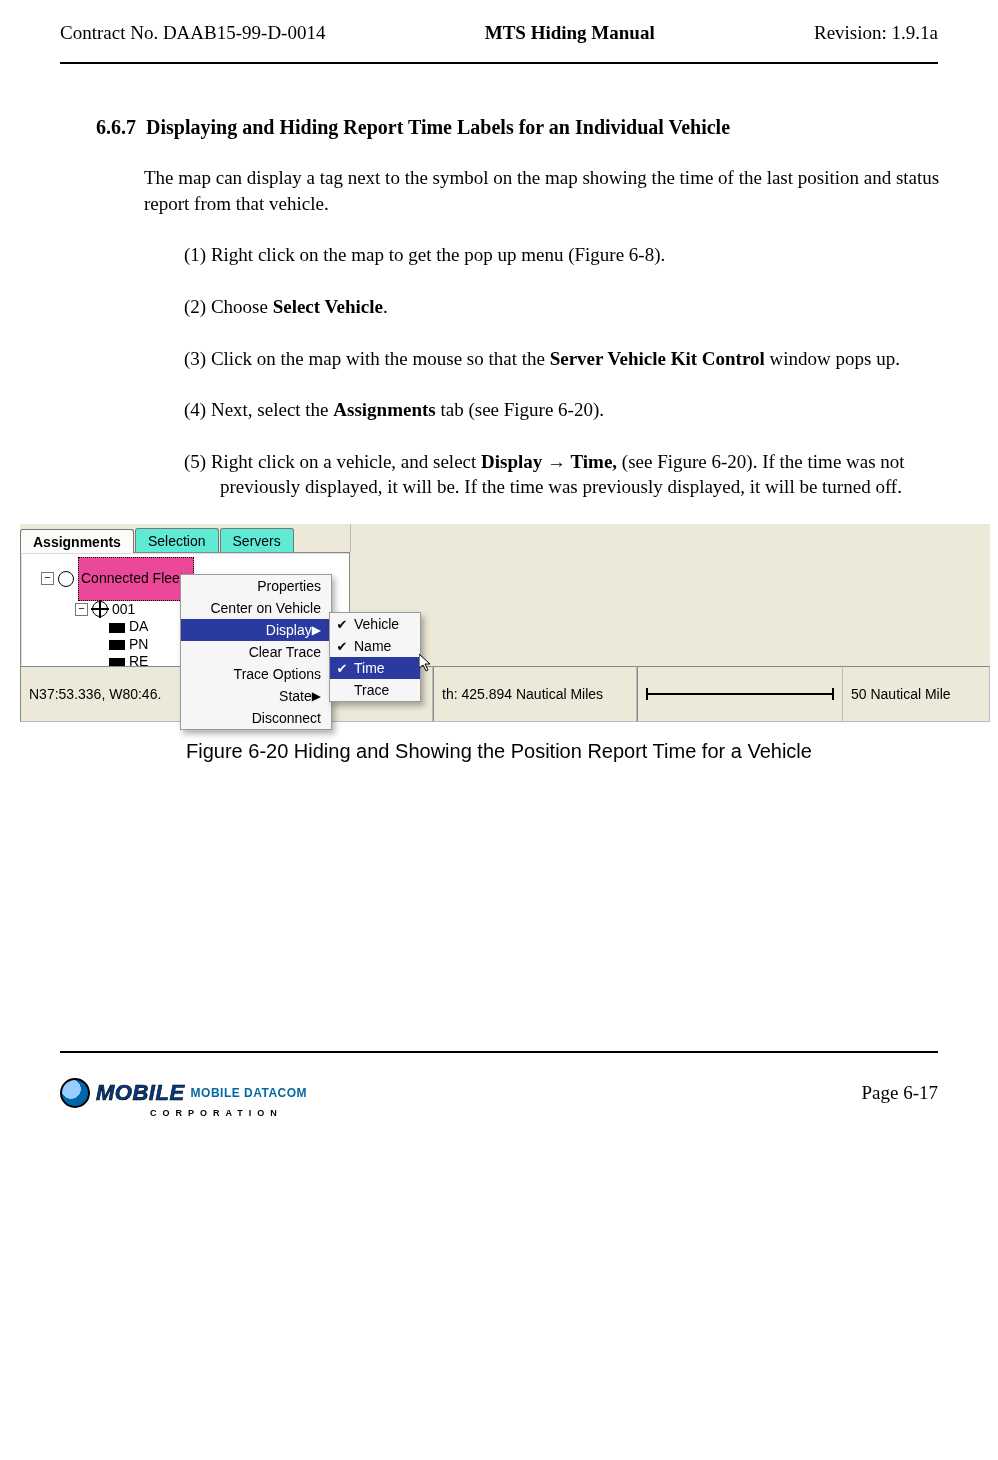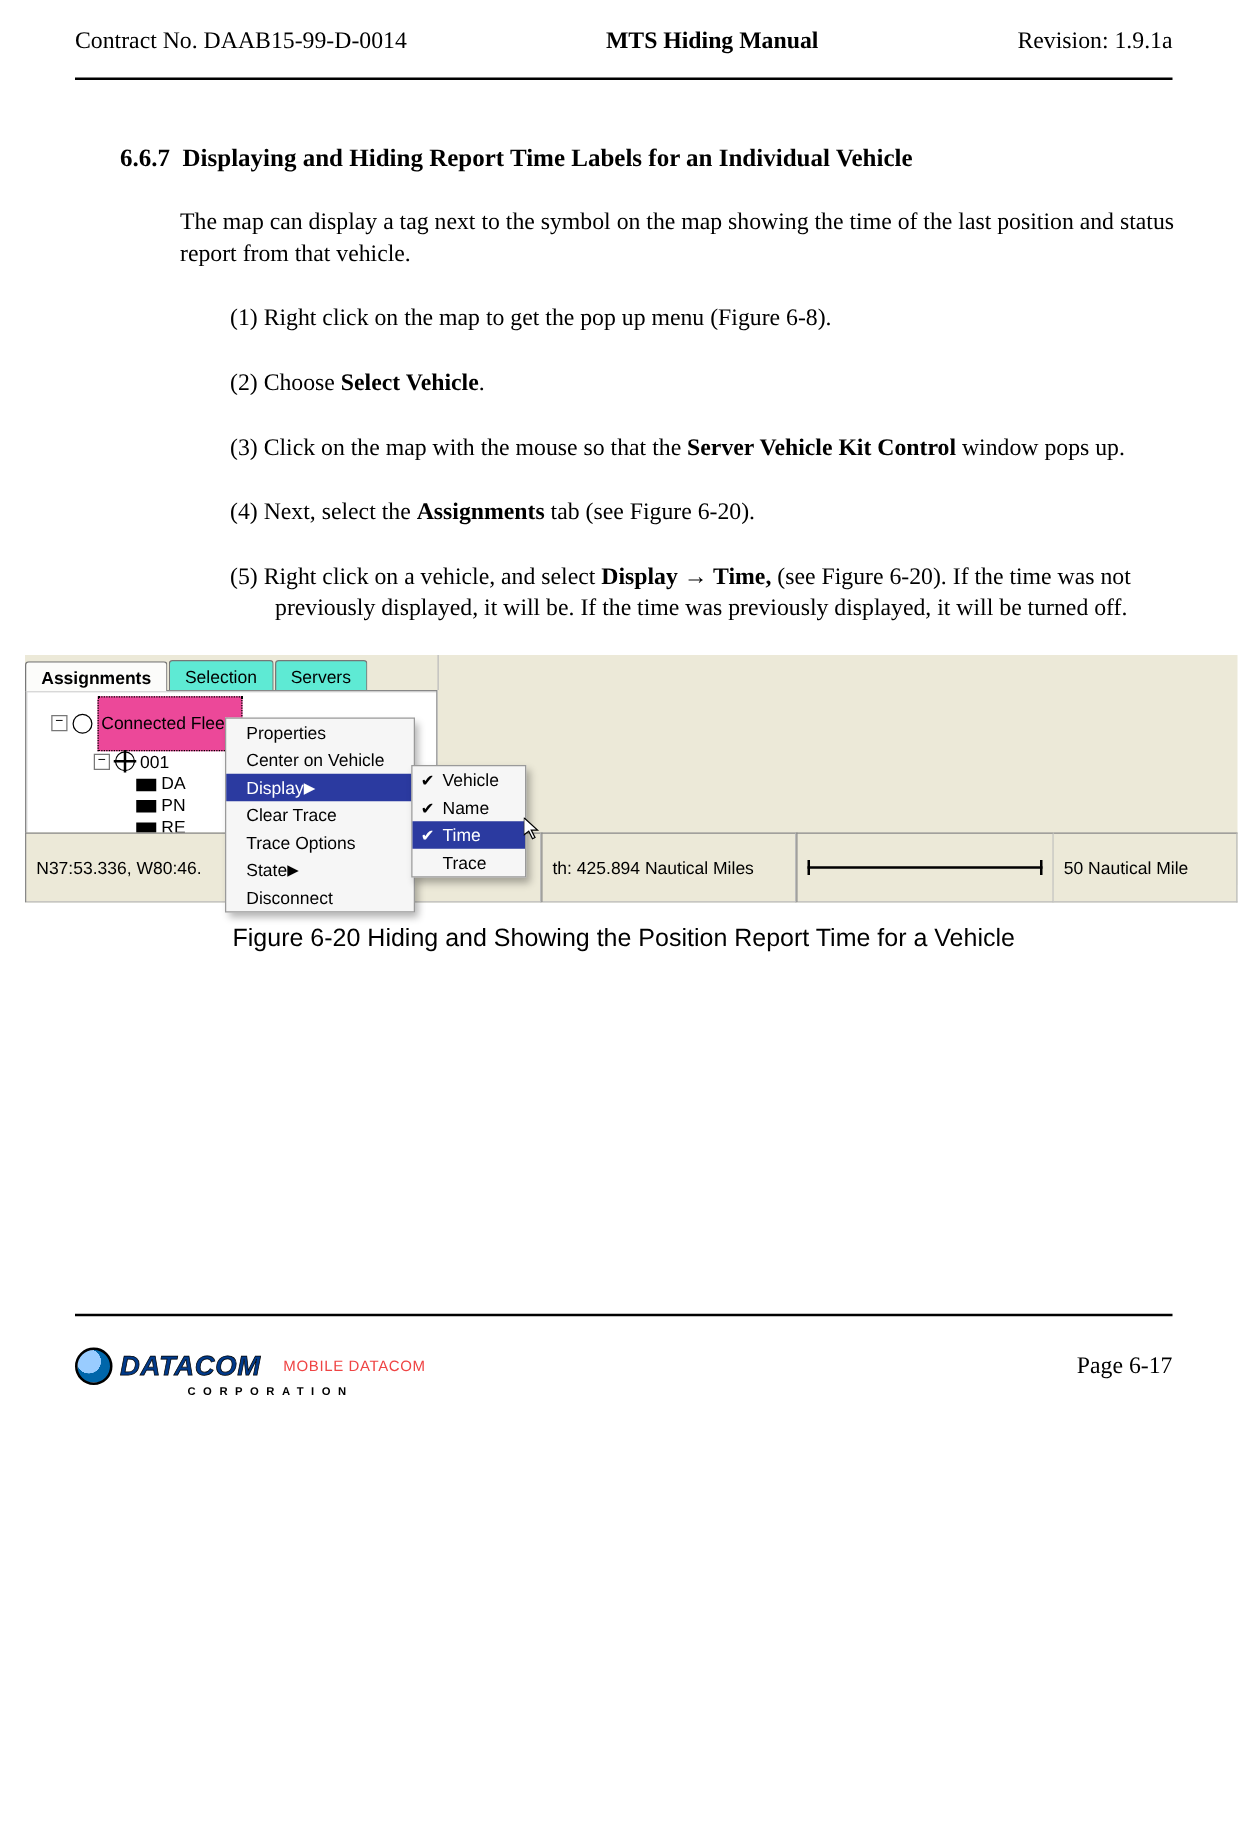--- a/index.html
+++ b/index.html
@@ -183,21 +183,21 @@
     top: 50px; left: 160px;
     width: 150px;
     background: #f6f6f6;
     border: 1px solid #9a9a9a;
     box-shadow: 3px 4px 6px rgba(0,0,0,.3);
     z-index: 40;
     font-size: 14px;
   }
   .ctx-item {
     padding: 3px 10px 3px 16px;
-    display:flex; justify-content:flex-start; align-items:center;
+    display:flex; justify-content:flex-end; align-items:center;
     cursor:pointer;
   }
   .ctx-item.hl {
     background: #2b3aa0;
     color: #fff;
   }
   .arrow { font-size:12px; }
   .sub-menu {
     position: absolute;
     top: 88px; left: 309px;
@@ -243,23 +243,22 @@
     background: radial-gradient(circle at 35% 35%, #9cf 0 40%, #06a 41% 100%);
     position:relative;
   }
   .logo-omtech {
     font-weight:900; font-style:italic; font-size:22px;
     color:#013a8a;
     -webkit-text-stroke: .6px #000;
     letter-spacing:.5px;
   }
   .logo-right {
-    font-weight:400; font-size:12px; letter-spacing:.5px;
-    color:#ef4444;
-    margin-left:12px;
+    font-weight:700; font-size:12px; letter-spacing:.5px;
+    color:#0369a1;
   }
   .logo-sub {
     font-size:9px; letter-spacing:6px; color:#000; margin-left:90px;
     font-weight:bold;
   }
   .page-num {
     position:absolute; right:60px; bottom:40px;
     font-size:19px;
   }
 </style>
@@ -403,20 +402,20 @@
     </div>
 
     <div class="fig-caption">Figure 6-20   Hiding and Showing the Position Report Time for a Vehicle</div>
   </div>
 
   <hr class="footer-hr">
 
   <div class="footer-logo">
     <div class="logo-box">
       <span class="logo-globe"></span>
-      <span class="logo-omtech">DATACOM</span>
+      <span class="logo-omtech">MOBILE</span>
       <span class="logo-right">MOBILE DATACOM</span>
     </div>
     <div class="logo-sub">CORPORATION</div>
   </div>
 
   <div class="page-num">Page 6-17</div>
 </div>
 
 </body></html>

